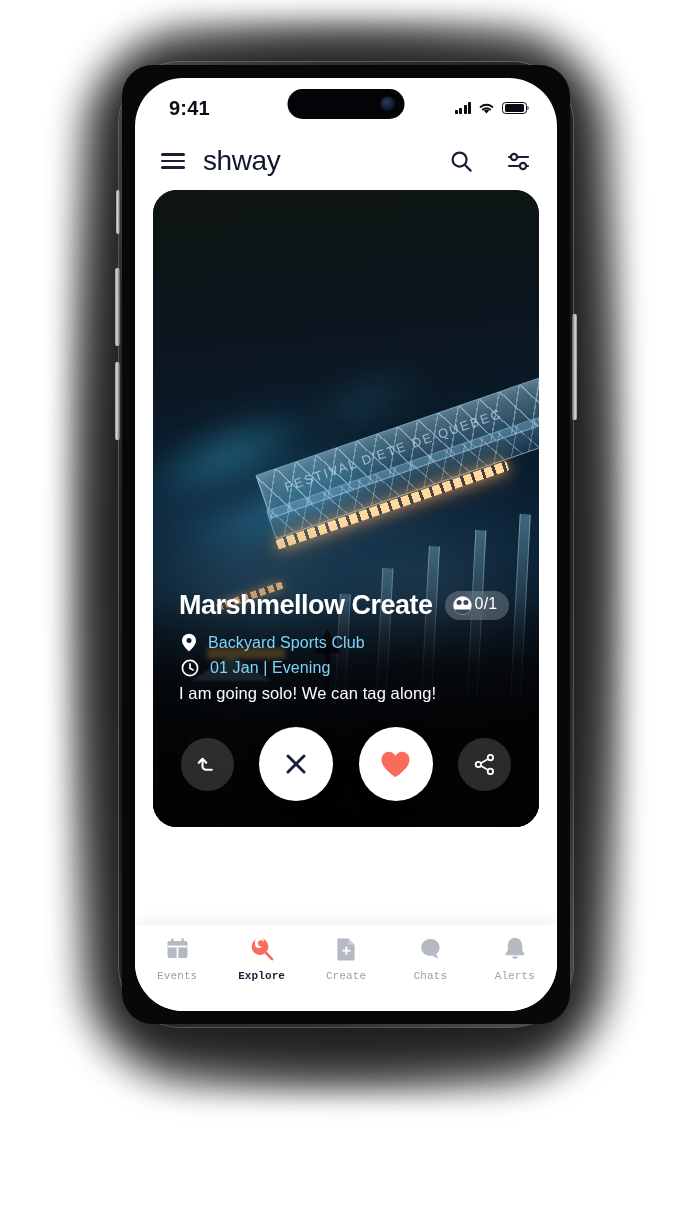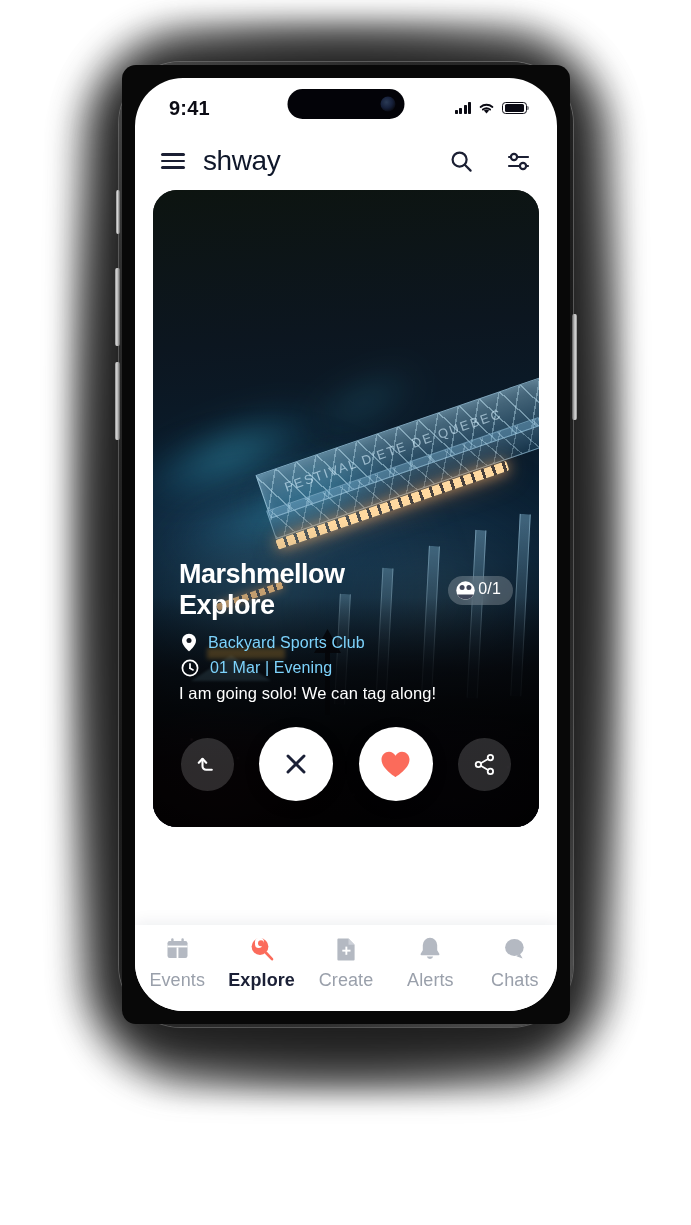--- a/index.html
+++ b/index.html
@@ -56,21 +56,21 @@
     width: 454px;
     height: 965px;
     border-radius: 62px;
     background: linear-gradient(135deg,#4a4a4a 0%, #2a2a2a 18%, #1a1a1a 50%, #303030 82%, #555 100%);
     padding: 3px;
     box-shadow: 0 0 0 1px rgba(180,180,180,0.35);
   }
   .phone-inner-rim {
     position: absolute;
     inset: 3px;
-    border-radius: 14px;
+    border-radius: 31px;
     background: #080808;
     padding: 10px;
   }
   .screen {
     position: absolute;
     left: 13px;
     top: 13px;
     right: 13px;
     bottom: 13px;
     border-radius: 48px;
@@ -564,23 +564,24 @@
   }
   .nav-item {
     flex: 1;
     display: flex;
     flex-direction: column;
     align-items: center;
     gap: 9px;
     cursor: pointer;
   }
   .nav-label {
-    font-size: 18px;
+    font-size: 11px;
     color: #9aa0ab;
     letter-spacing: 0.1px;
+    font-family: Liberation Mono, monospace;
   }
   .nav-item.active .nav-label {
     color: #1b2036;
     font-weight: bold;
   }
   .nav-icon { height: 25px; display: flex; align-items: center; }
 </style>
 </head>
 <body>
 
@@ -682,21 +683,21 @@
               </div>
               <div class="tent"></div>
               <div class="fgbar"></div>
               <div class="mast"></div>
               <div class="hero-scrim"></div>
             </div>
 
             <div class="hero-content">
 
               <div class="title-row">
-                <div class="event-title">Marshmellow Explore</div>
+                <div class="event-title">Marshmellow Create</div>
                 <div class="count-badge">
                   <svg width="21" height="21" viewBox="0 0 21 21">
                     <circle cx="10.5" cy="10.5" r="9.2" fill="#ffffff"></circle>
                     <circle cx="7.1" cy="7.4" r="2.5" fill="#3f4659"></circle>
                     <circle cx="13.9" cy="7.4" r="2.5" fill="#3f4659"></circle>
                     <path d="M2.4 14.6 A9.2 9.2 0 0 0 18.6 14.6 Z" fill="#3f4659"></path>
                   </svg>
                   <span>0/1</span>
                 </div>
               </div>
@@ -708,21 +709,21 @@
                 </svg>
                 <div class="mtext">Backyard Sports Club</div>
               </div>
 
               <div class="meta-row">
                 <svg width="18" height="18" viewBox="0 0 18 18">
                   <circle cx="9" cy="9" r="7.6" stroke="#ffffff" stroke-width="1.7" fill="none"></circle>
                   <line x1="9" y1="4.9" x2="9" y2="9.2" stroke="#ffffff" stroke-width="1.7" stroke-linecap="round"></line>
                   <line x1="9" y1="9.2" x2="12.1" y2="10.9" stroke="#ffffff" stroke-width="1.7" stroke-linecap="round"></line>
                 </svg>
-                <div class="mtext">01 Mar | Evening</div>
+                <div class="mtext">01 Jan | Evening</div>
               </div>
 
               <div class="hero-desc">I am going solo! We can tag along!</div>
 
               <div class="actions">
 
                 <div class="abtn abtn-sm">
                   <svg width="25" height="25" viewBox="0 0 25 25">
                     <path d="M7.5 7.0 L7.5 14.2 A3.6 3.6 0 0 0 11.1 17.8 L16.8 17.8" stroke="#ffffff" stroke-width="2.1" fill="none" stroke-linecap="round" stroke-linejoin="round"></path>
                     <path d="M3.8 10.8 L7.5 6.8 L11.2 10.8" stroke="#ffffff" stroke-width="2.1" fill="none" stroke-linecap="round" stroke-linejoin="round"></path>
@@ -795,36 +796,36 @@
                 <path d="M12.5 1.6 v6.1 h6.1 z" fill="#cdd1d8"></path>
                 <rect x="9.4" y="9.6" width="1.9" height="8.2" fill="#ffffff"></rect>
                 <rect x="6.3" y="12.7" width="8.2" height="1.9" fill="#ffffff"></rect>
               </svg>
             </div>
             <div class="nav-label">Create</div>
           </div>
 
           <div class="nav-item">
             <div class="nav-icon">
+              <svg width="25" height="24" viewBox="0 0 25 24">
+                <ellipse cx="12.4" cy="10.4" rx="9.3" ry="8.5" fill="#b4b9c2"></ellipse>
+                <path d="M17.8 16.4 L20.6 21.6 L14.4 19.2 z" fill="#b4b9c2"></path>
+              </svg>
+            </div>
+            <div class="nav-label">Chats</div>
+          </div>
+
+          <div class="nav-item">
+            <div class="nav-icon">
               <svg width="24" height="25" viewBox="0 0 24 25">
                 <path d="M12 1.8 a7.2 7.2 0 0 0 -7.2 7.2 v5.3 l-2.1 3.5 a0.9 0.9 0 0 0 0.8 1.4 h17 a0.9 0.9 0 0 0 0.8 -1.4 l-2.1 -3.5 V9 A7.2 7.2 0 0 0 12 1.8 z" fill="#b4b9c2"></path>
                 <path d="M8.8 20.4 a3.3 3.3 0 0 0 6.4 0 z" fill="#b4b9c2"></path>
               </svg>
             </div>
             <div class="nav-label">Alerts</div>
           </div>
 
-          <div class="nav-item">
-            <div class="nav-icon">
-              <svg width="25" height="24" viewBox="0 0 25 24">
-                <ellipse cx="12.4" cy="10.4" rx="9.3" ry="8.5" fill="#b4b9c2"></ellipse>
-                <path d="M17.8 16.4 L20.6 21.6 L14.4 19.2 z" fill="#b4b9c2"></path>
-              </svg>
-            </div>
-            <div class="nav-label">Chats</div>
-          </div>
-
         </div>
 
       </div>
     </div>
   </div>
 </div>
 
 </body></html>

